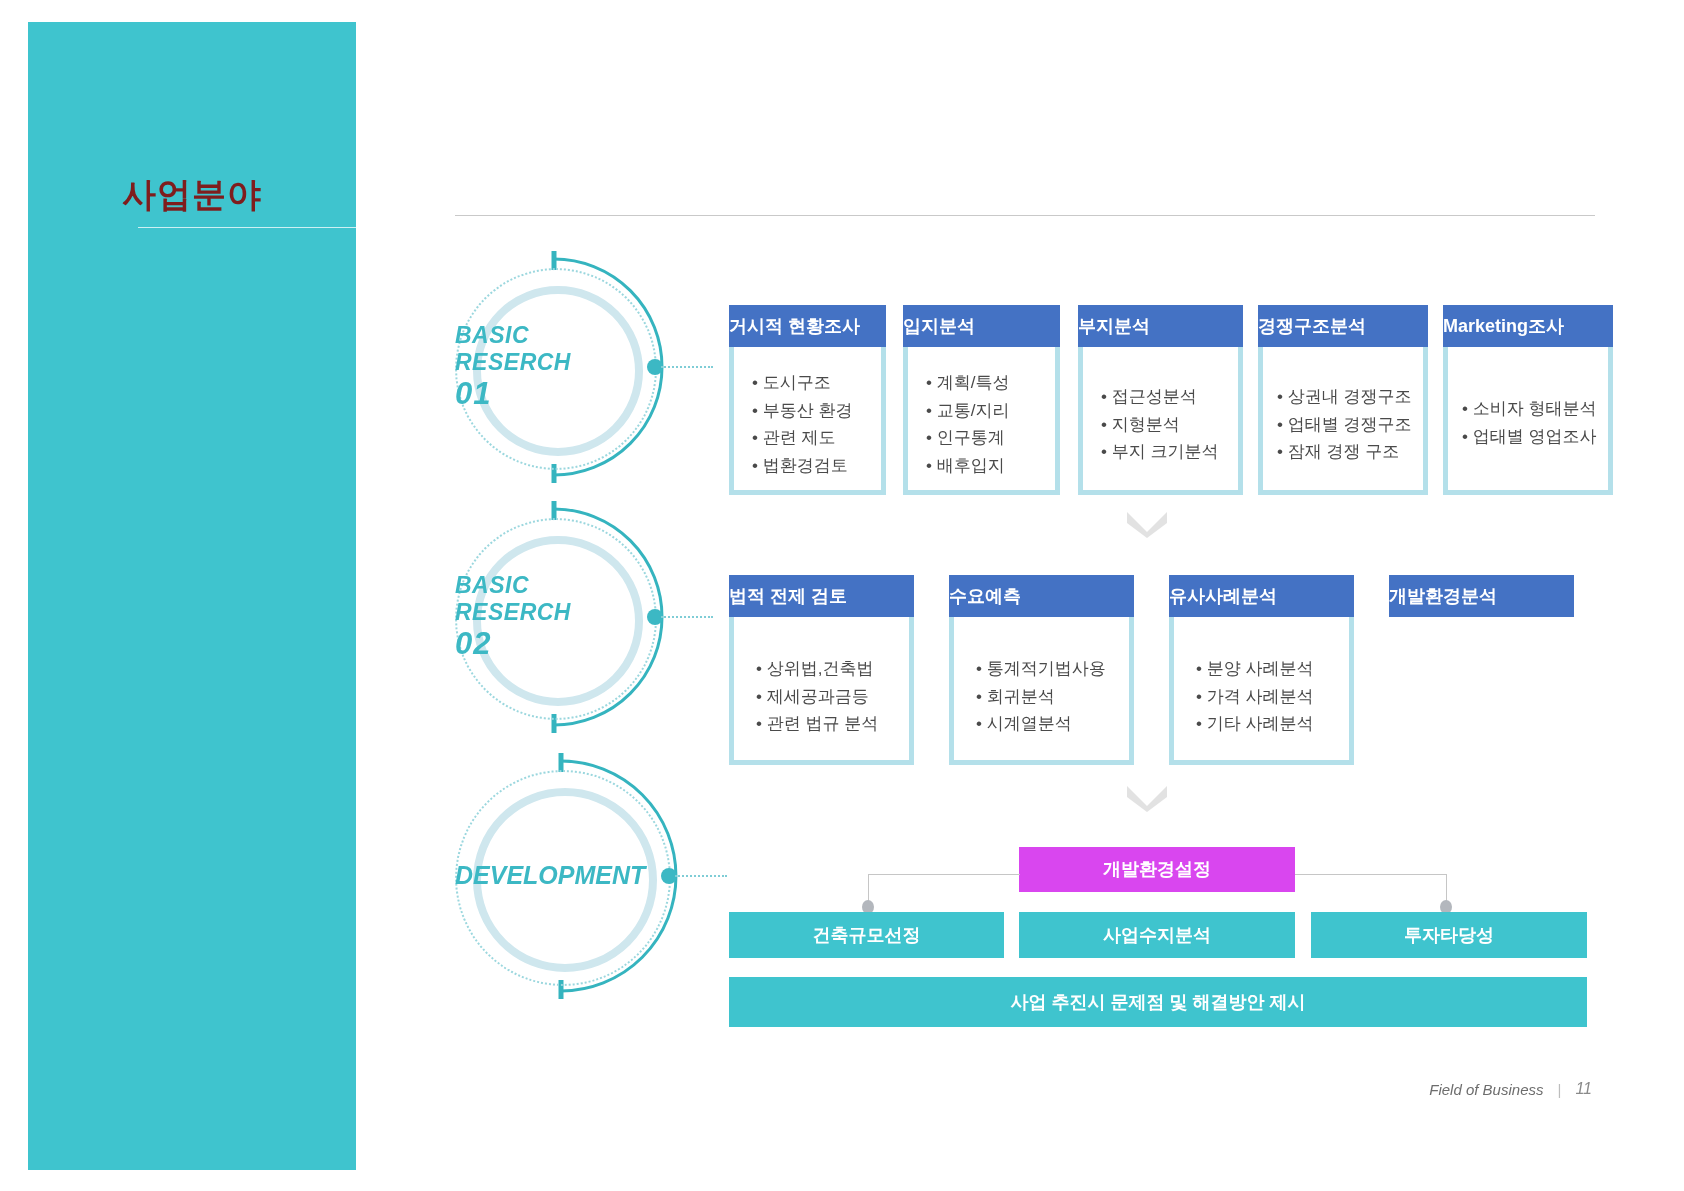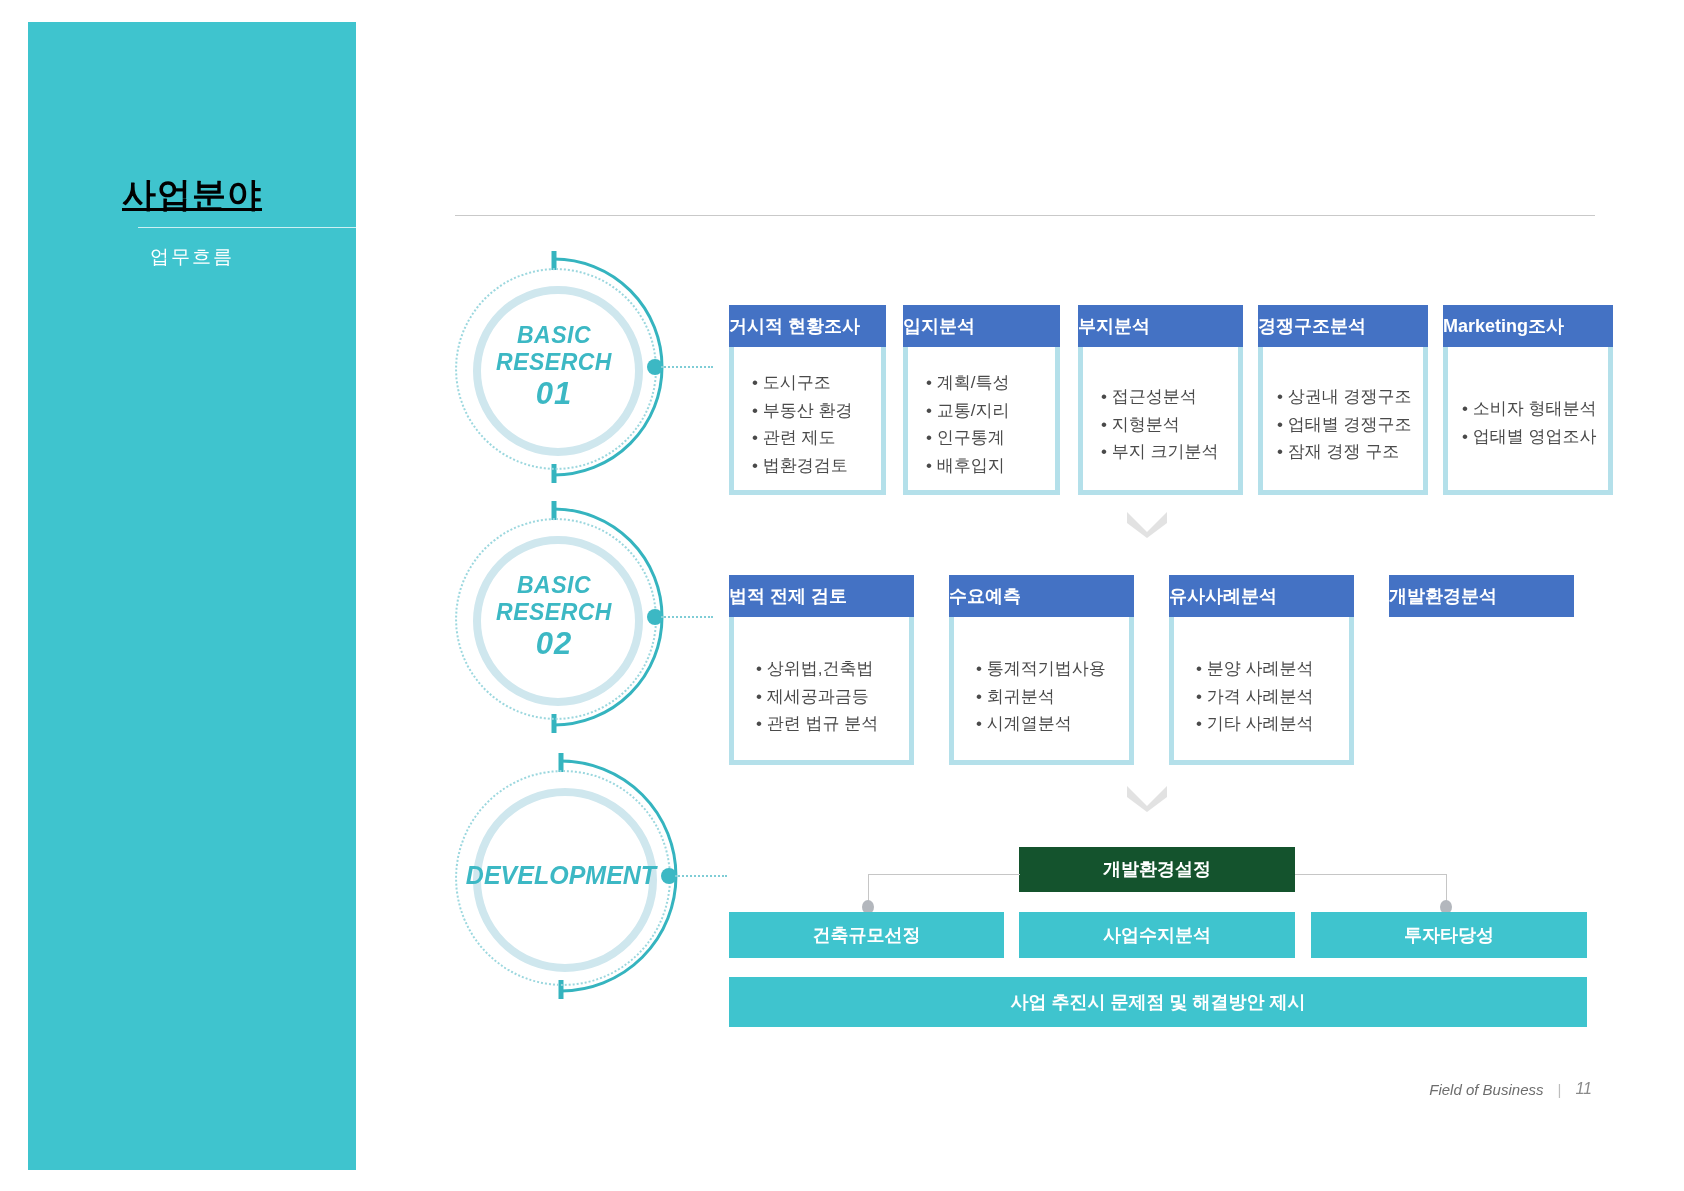--- a/index.html
+++ b/index.html
@@ -13,23 +13,22 @@
 
   
   .sidebar{
     position:absolute;left:28px;top:22px;
     width:328px;height:1148px;
     background:#3fc4ce;
   }
   .sb-title{
     position:absolute;left:0;top:150px;width:100%;
     text-align:center;
-    color:#000000;font-size:34px;font-weight:bold;
+    color:#7f1d1d;font-size:34px;font-weight:bold;
     letter-spacing:1px;
-    text-decoration:underline;
   }
   .sb-rule{
     position:absolute;left:110px;top:205px;width:250px;height:1px;
     background:rgba(255,255,255,.75);
   }
   .sb-sub{
     position:absolute;left:0;top:222px;width:100%;
     text-align:center;
     color:#ffffff;font-size:19px;font-weight:normal;
     letter-spacing:2px;
@@ -56,21 +55,21 @@
     background:#ffffff;
   }
   .stage .arc{
     position:absolute;left:-12px;top:-12px;
     width:calc(100% + 24px);height:calc(100% + 24px);
     overflow:visible;
   }
   .stage .label{
     position:absolute;left:0;top:0;width:100%;height:100%;
     display:flex;flex-direction:column;
-    align-items:center;justify-content:center;
+    align-items:flex-start;justify-content:center;
     color:#3cb8c4;font-weight:bold;font-style:italic;
     line-height:1.18;
   }
   .stage .label .l1{font-size:23px;letter-spacing:.5px;}
   .stage .label .l2{font-size:23px;letter-spacing:.5px;}
   .stage .label .num{font-size:31px;letter-spacing:1px;}
   .stage .label .wide{font-size:25px;letter-spacing:0px;}
   .stage .node{
     position:absolute;right:-10px;top:50%;
     margin-top:-8px;width:16px;height:16px;border-radius:50%;
@@ -104,21 +103,21 @@
     white-space:nowrap;
   }
   .card .bd li::before{content:"• ";color:#4a4a4a;}
 
   
   .chev{position:absolute;color:#e0e0e0;}
 
   
   .dev-top{
     position:absolute;
-    background:#14532d;color:#fff;
+    background:#d946ef;color:#fff;
     font-size:18px;font-weight:bold;text-align:center;
     height:45px;line-height:45px;
   }
   .dev-box{
     position:absolute;
     background:#3fc4ce;color:#fff;
     font-size:18px;font-weight:bold;text-align:center;
     height:46px;line-height:46px;
   }
   .dev-wide{
@@ -141,21 +140,20 @@
   }
   .footer .bar{color:#bdbdbd;font-style:normal;}
   .footer .pg{color:#8a8a8a;font-size:16px;}
 </style>
 </head>
 <body>
 
 <div class="sidebar">
   <div class="sb-title">사업분야</div>
   <div class="sb-rule"></div>
-  <div class="sb-sub">업무흐름</div>
 </div>
 
 <div class="top-rule"></div>
 
 <div class="stage" id="stage1" style="left:455px;top:268px;width:198px;height:198px;">
   <svg class="arc" viewBox="0 0 222 222">
     <path d="M111 3 A108 108 0 0 1 111 219" fill="none" stroke="#35b4bf" stroke-width="3"></path>
     <line x1="111" y1="-5" x2="111" y2="14" stroke="#35b4bf" stroke-width="5"></line>
     <line x1="111" y1="208" x2="111" y2="227" stroke="#35b4bf" stroke-width="5"></line>
   </svg>

